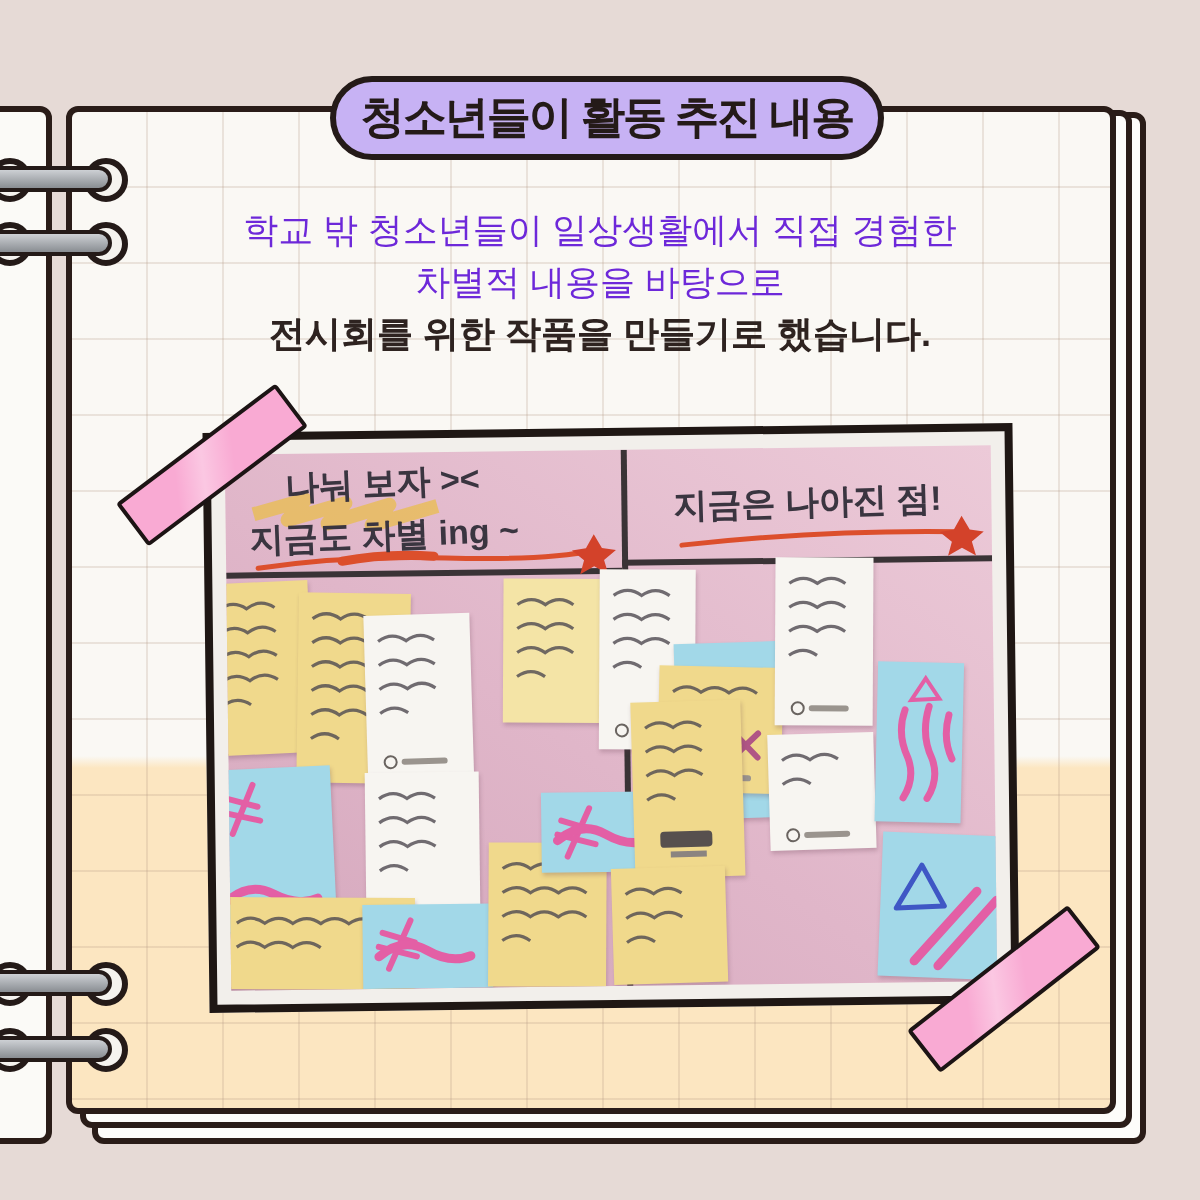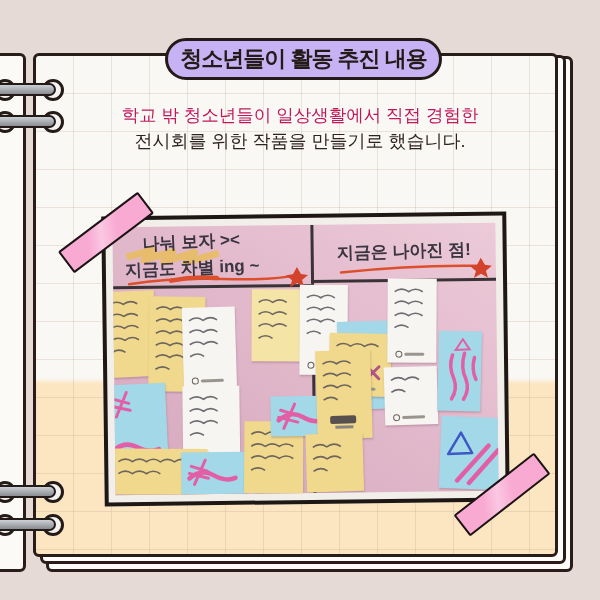--- a/index.html
+++ b/index.html
@@ -39,22 +39,22 @@
   }
   
   #banner{
     left:165px;top:38px;width:277px;height:42px;z-index:10;
     background:#c7b2f4;border:3.5px solid #241a18;border-radius:23px;
     display:flex;align-items:center;justify-content:center;box-sizing:border-box;
   }
   #banner span{font-size:22px;font-weight:800;color:#241a18;letter-spacing:-1px;}
   
   #description{left:50px;top:102px;width:500px;text-align:center;z-index:5;}
-  #description .ln{font-size:17.5px;line-height:26px;color:#be185d;font-weight:500;}
-  #description .ln.bold{font-weight:400;color:#2e2320;font-size:18px;}
+  #description .ln{font-size:17.5px;line-height:26px;color:#6d28d9;font-weight:500;}
+  #description .ln.bold{font-weight:700;color:#2e2320;font-size:18px;}
   
   #photo{
     left:103px;top:214px;width:405px;height:290px;z-index:4;
     background:#f2efeb;border:4px solid #1f1714;box-sizing:border-box;
     padding:7px;transform:rotate(-0.7deg);
   }
   #board{
     position:relative;width:100%;height:100%;overflow:hidden;
     background:linear-gradient(to bottom left,#eccad8 0%,#e0b6c9 55%,#d5a8bd 100%);
   }
@@ -120,20 +120,21 @@
     <span class="eye r"></span>
     <span class="bar"></span>
   </div>
 
 <div class="abs" id="banner">
   <span>청소년들이 활동 추진 내용</span>
 </div>
 
 <div class="abs" id="description">
   <div class="ln">학교 밖 청소년들이 일상생활에서 직접 경험한</div>
+  <div class="ln">차별적 내용을 바탕으로</div>
   <div class="ln bold">전시회를 위한 작품을 만들기로 했습니다.</div>
 </div>
 
 <div class="abs" id="photo">
   <div id="board">
     <div class="board-line" id="divider"></div>
     <div class="board-line" id="hline-left"></div>
     <div class="board-line" id="hline-right"></div>
 
     <div class="hw" id="bh-l1">나눠 보자 &gt;&lt;</div>

